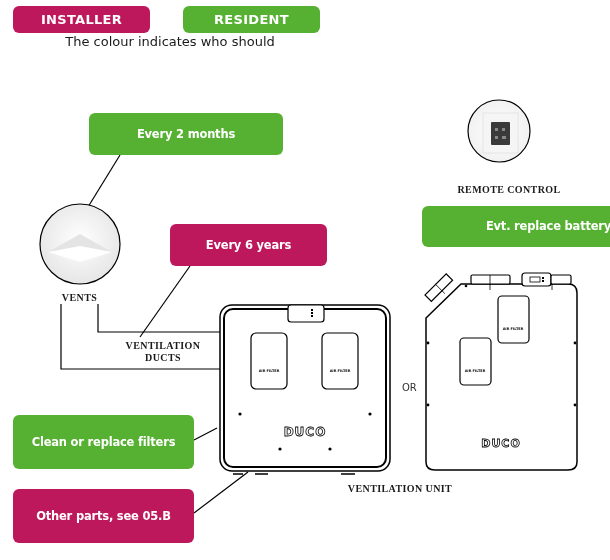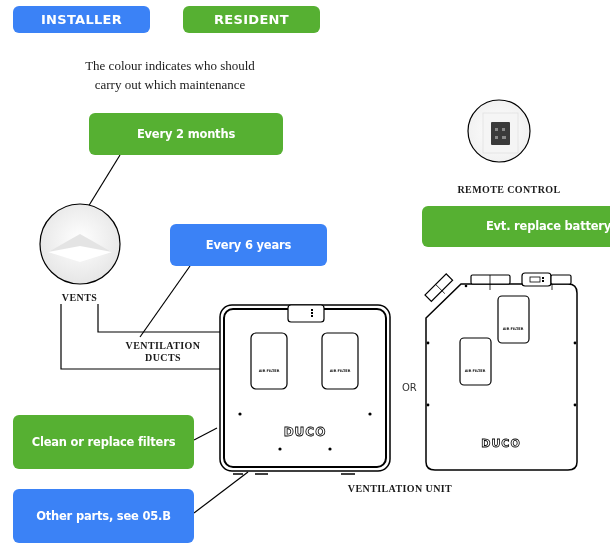--- a/index.html
+++ b/index.html
@@ -2,43 +2,42 @@
 <html><head>
   <meta charset="utf-8">
   <style>
     html, body { margin: 0; padding: 0; background: #ffffff; }
     body { width: 610px; height: 560px; position: relative; overflow: hidden;
            font-family: "DejaVu Sans", sans-serif; }
     .pill { position: absolute; border-radius: 6px; color: #ffffff; font-weight: bold;
             display: flex; align-items: center; justify-content: center; text-align: center;
             font-family: "DejaVu Sans", sans-serif; }
     .green { background: #56b032; }
-    .black { background: #3b82f6; }
+    .black { background: #be185d; }
     .legend { font-size: 13px; letter-spacing: 0.3px; }
     .box { font-size: 11.5px; line-height: 15px; letter-spacing: -0.2px; }
     .caption { position: absolute; font-size: 13px; color: #1a1a1a; text-align: center; line-height: 19px;
                font-family: "DejaVu Sans", sans-serif; }
     .label { position: absolute; font-size: 10px; font-weight: bold; color: #1a1a1a; text-align: center;
              letter-spacing: 0.4px; line-height: 12px; font-family: Liberation Serif, serif; }
     .or { position: absolute; font-size: 10px; color: #333; font-family: "DejaVu Sans", sans-serif; }
     svg.overlay { position: absolute; left: 0; top: 0; }
     .tiny { font-size: 3.5px; font-weight: bold; font-family: "DejaVu Sans", sans-serif; }
   </style>
 </head>
 <body>
 
 <div class="pill black legend" style="left:13px; top:6px; width:137px; height:27px;">
   <span>INSTALLER</span>
 </div>
 <div class="pill green legend" style="left:183px; top:6px; width:137px; height:27px;">
   <span>RESIDENT</span>
 </div>
-<div class="caption" style="left:40px; top:56px; width:260px;font-family:Liberation Serif, serif;">
+<div class="caption" style="left:40px; top:32px; width:260px;">
   <div>The colour indicates who should</div>
-  <div>carry out which maintenance</div>
 </div>
 
 <svg class="overlay" width="610" height="560" viewBox="0 0 610 560">
   <defs>
     <radialGradient id="ventGrad" cx="50%" cy="45%" r="55%">
       <stop offset="0%" stop-color="#ffffff"></stop>
       <stop offset="100%" stop-color="#e6e6e6"></stop>
     </radialGradient>
     <radialGradient id="remoteGrad" cx="50%" cy="50%" r="55%">
       <stop offset="0%" stop-color="#ffffff"></stop>

